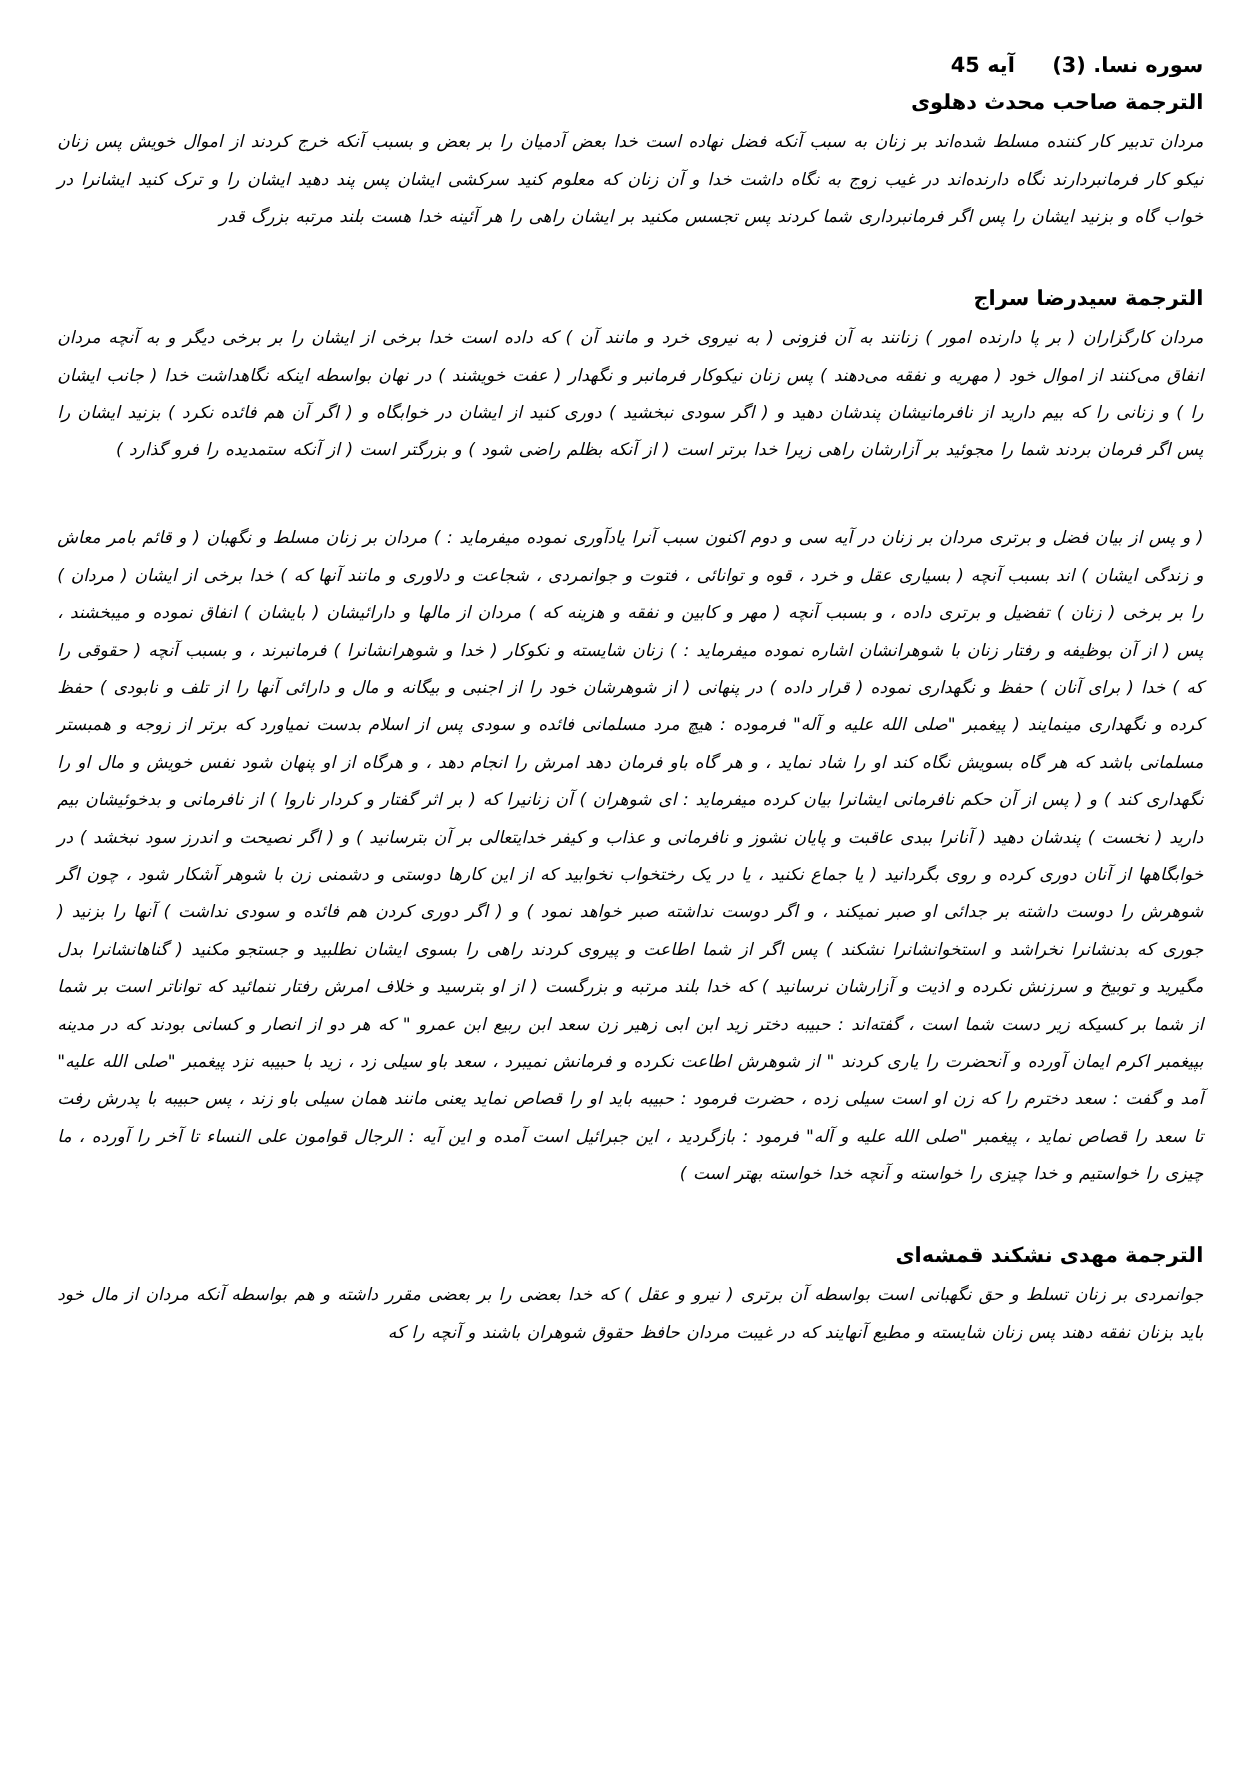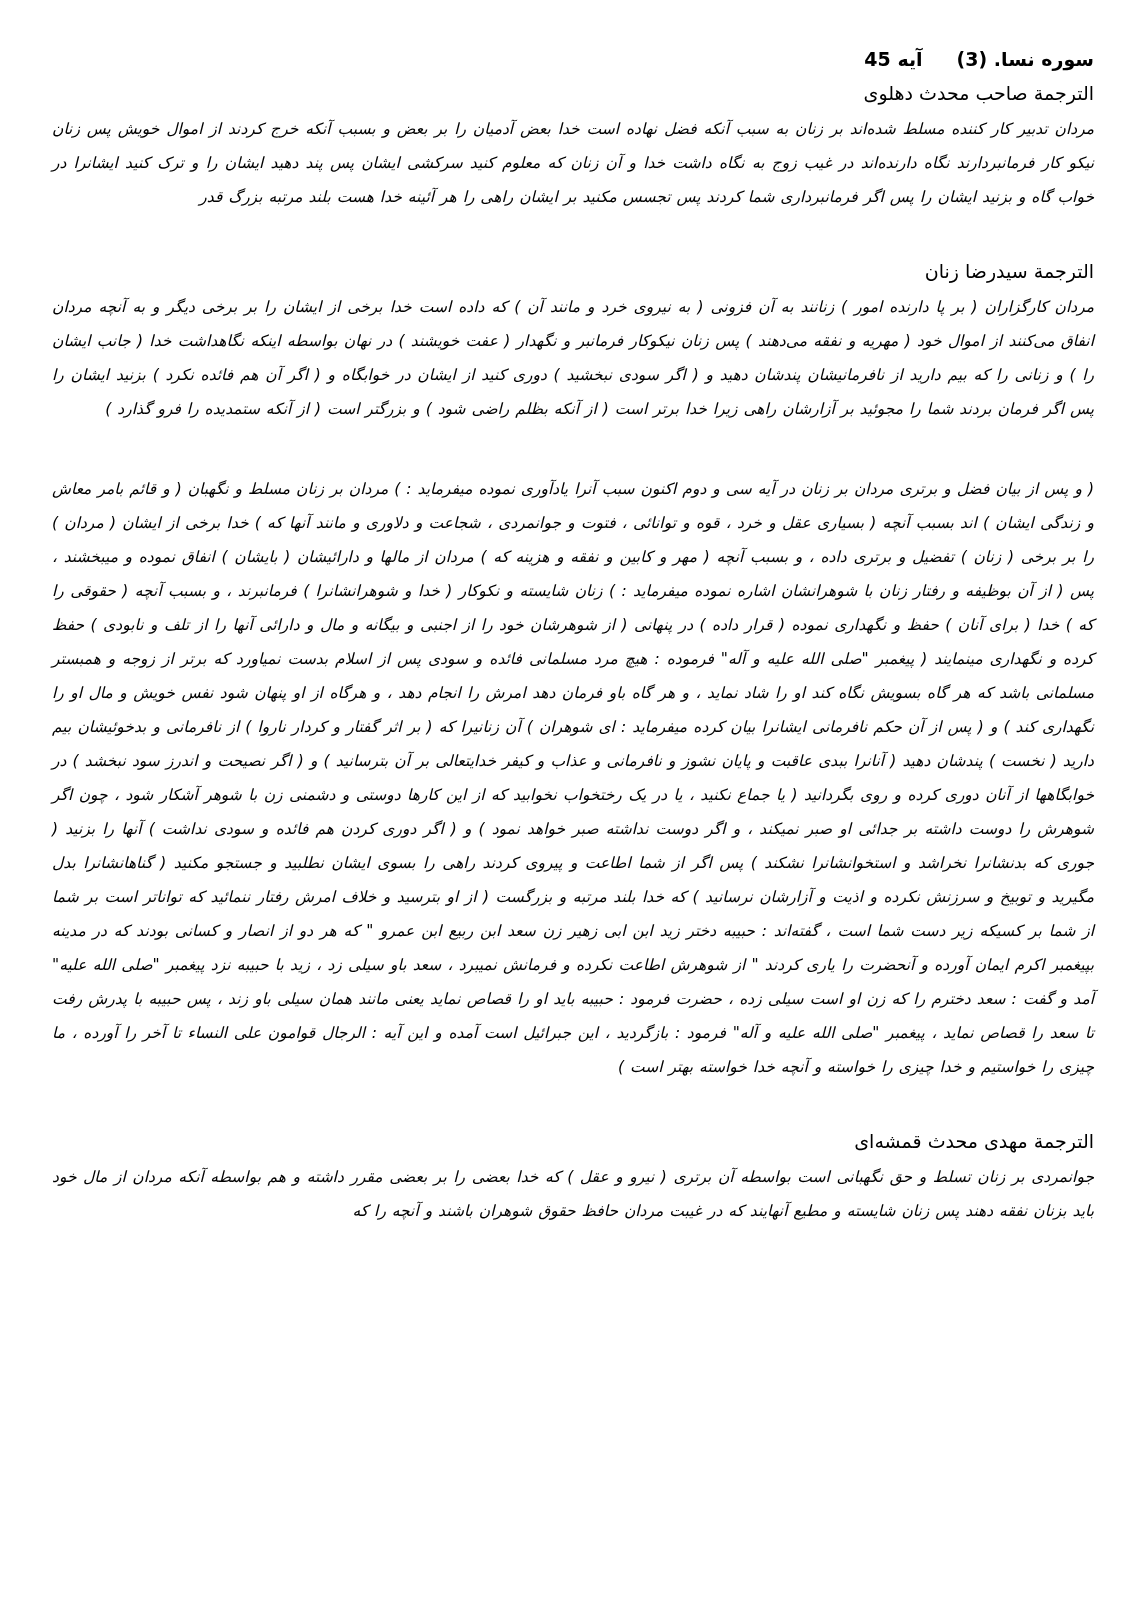--- a/index.html
+++ b/index.html
@@ -37,21 +37,21 @@
     align-items: baseline;
   }
   .section {
     margin-top: 46px;
   }
   .section.first {
     margin-top: 12px;
   }
   .section-heading {
     font-size: 19px;
-    font-weight: 400;
+    font-weight: 700;
     margin: 0 0 8px 0;
   }
   .body-text {
     margin: 0;
     font-size: 15.5px;
     line-height: 34px;
     text-align: justify;
     text-justify: inter-word;
     word-spacing: 1px;
     font-style: italic;
@@ -73,27 +73,27 @@
       <span>سوره نسا. (3)</span>
       <span>آیه 45</span>
     </div>
 
     <section class="section first">
       <h2 class="section-heading">الترجمة صاحب محدث دهلوی</h2>
       <p class="body-text">مردان تدبیر کار کننده مسلط شده‌اند بر زنان به سبب آنکه فضل نهاده است خدا بعض آدمیان را بر بعض و بسبب آنکه خرج کردند از اموال خویش پس زنان نیکو کار فرمانبردارند نگاه دارنده‌اند در غیب زوج به نگاه داشت خدا و آن زنان که معلوم کنید سرکشی ایشان پس پند دهید ایشان را و ترک کنید ایشانرا در خواب گاه و بزنید ایشان را پس اگر فرمانبرداری شما کردند پس تجسس مکنید بر ایشان راهی را هر آئینه خدا هست بلند مرتبه بزرگ قدر</p>
     </section>
 
     <section class="section">
-      <h2 class="section-heading">الترجمة سیدرضا زنان</h2>
+      <h2 class="section-heading">الترجمة سیدرضا سراج</h2>
       <p class="body-text">مردان کارگزاران ( بر پا دارنده امور ) زنانند به آن فزونی ( به نیروی خرد و مانند آن ) که داده است خدا برخی از ایشان را بر برخی دیگر و به آنچه مردان انفاق می‌کنند از اموال خود ( مهریه و نفقه می‌دهند ) پس زنان نیکوکار فرمانبر و نگهدار ( عفت خویشند ) در نهان بواسطه اینکه نگاهداشت خدا ( جانب ایشان را ) و زنانی را که بیم دارید از نافرمانیشان پندشان دهید و ( اگر سودی نبخشید ) دوری کنید از ایشان در خوابگاه و ( اگر آن هم فائده نکرد ) بزنید ایشان را پس اگر فرمان بردند شما را مجوئید بر آزارشان راهی زیرا خدا برتر است ( از آنکه بظلم راضی شود ) و بزرگتر است ( از آنکه ستمدیده را فرو گذارد )</p>
     </section>
 
     <section class="section">
       <p class="body-text">( و پس از بیان فضل و برتری مردان بر زنان در آیه سی و دوم اکنون سبب آنرا یادآوری نموده میفرماید : ) مردان بر زنان مسلط و نگهبان ( و قائم بامر معاش و زندگی ایشان ) اند بسبب آنچه ( بسیاری عقل و خرد ، قوه و توانائی ، فتوت و جوانمردی ، شجاعت و دلاوری و مانند آنها که ) خدا برخی از ایشان ( مردان ) را بر برخی ( زنان ) تفضیل و برتری داده ، و بسبب آنچه ( مهر و کابین و نفقه و هزینه که ) مردان از مالها و دارائیشان ( بایشان ) انفاق نموده و میبخشند ، پس ( از آن بوظیفه و رفتار زنان با شوهرانشان اشاره نموده میفرماید : ) زنان شایسته و نکوکار ( خدا و شوهرانشانرا ) فرمانبرند ، و بسبب آنچه ( حقوقی را که ) خدا ( برای آنان ) حفظ و نگهداری نموده ( قرار داده ) در پنهانی ( از شوهرشان خود را از اجنبی و بیگانه و مال و دارائی آنها را از تلف و نابودی ) حفظ کرده و نگهداری مینمایند ( پیغمبر "صلی الله علیه و آله" فرموده : هیچ مرد مسلمانی فائده و سودی پس از اسلام بدست نمیاورد که برتر از زوجه و همبستر مسلمانی باشد که هر گاه بسویش نگاه کند او را شاد نماید ، و هر گاه باو فرمان دهد امرش را انجام دهد ، و هرگاه از او پنهان شود نفس خویش و مال او را نگهداری کند ) و ( پس از آن حکم نافرمانی ایشانرا بیان کرده میفرماید : ای شوهران ) آن زنانیرا که ( بر اثر گفتار و کردار ناروا ) از نافرمانی و بدخوئیشان بیم دارید ( نخست ) پندشان دهید ( آنانرا ببدی عاقبت و پایان نشوز و نافرمانی و عذاب و کیفر خدایتعالی بر آن بترسانید ) و ( اگر نصیحت و اندرز سود نبخشد ) در خوابگاهها از آنان دوری کرده و روی بگردانید ( یا جماع نکنید ، یا در یک رختخواب نخوابید که از این کارها دوستی و دشمنی زن با شوهر آشکار شود ، چون اگر شوهرش را دوست داشته بر جدائی او صبر نمیکند ، و اگر دوست نداشته صبر خواهد نمود ) و ( اگر دوری کردن هم فائده و سودی نداشت ) آنها را بزنید ( جوری که بدنشانرا نخراشد و استخوانشانرا نشکند ) پس اگر از شما اطاعت و پیروی کردند راهی را بسوی ایشان نطلبید و جستجو مکنید ( گناهانشانرا بدل مگیرید و توبیخ و سرزنش نکرده و اذیت و آزارشان نرسانید ) که خدا بلند مرتبه و بزرگست ( از او بترسید و خلاف امرش رفتار ننمائید که تواناتر است بر شما از شما بر کسیکه زیر دست شما است ، گفته‌اند : حبیبه دختر زید ابن ابی زهیر زن سعد ابن ربیع ابن عمرو " که هر دو از انصار و کسانی بودند که در مدینه بپیغمبر اکرم ایمان آورده و آنحضرت را یاری کردند " از شوهرش اطاعت نکرده و فرمانش نمیبرد ، سعد باو سیلی زد ، زید با حبیبه نزد پیغمبر "صلی الله علیه" آمد و گفت : سعد دخترم را که زن او است سیلی زده ، حضرت فرمود : حبیبه باید او را قصاص نماید یعنی مانند همان سیلی باو زند ، پس حبیبه با پدرش رفت تا سعد را قصاص نماید ، پیغمبر "صلی الله علیه و آله" فرمود : بازگردید ، این جبرائیل است آمده و این آیه : الرجال قوامون علی النساء تا آخر را آورده ، ما چیزی را خواستیم و خدا چیزی را خواسته و آنچه خدا خواسته بهتر است )</p>
     </section>
 
     <section class="section last">
-      <h2 class="section-heading">الترجمة مهدی محدث قمشه‌ای</h2>
+      <h2 class="section-heading">الترجمة مهدی نشکند قمشه‌ای</h2>
       <p class="body-text">جوانمردی بر زنان تسلط و حق نگهبانی است بواسطه آن برتری ( نیرو و عقل ) که خدا بعضی را بر بعضی مقرر داشته و هم بواسطه آنکه مردان از مال خود باید بزنان نفقه دهند پس زنان شایسته و مطیع آنهایند که در غیبت مردان حافظ حقوق شوهران باشند و آنچه را که</p>
     </section>
 
   </div>
 </div>
 
 </body></html>

